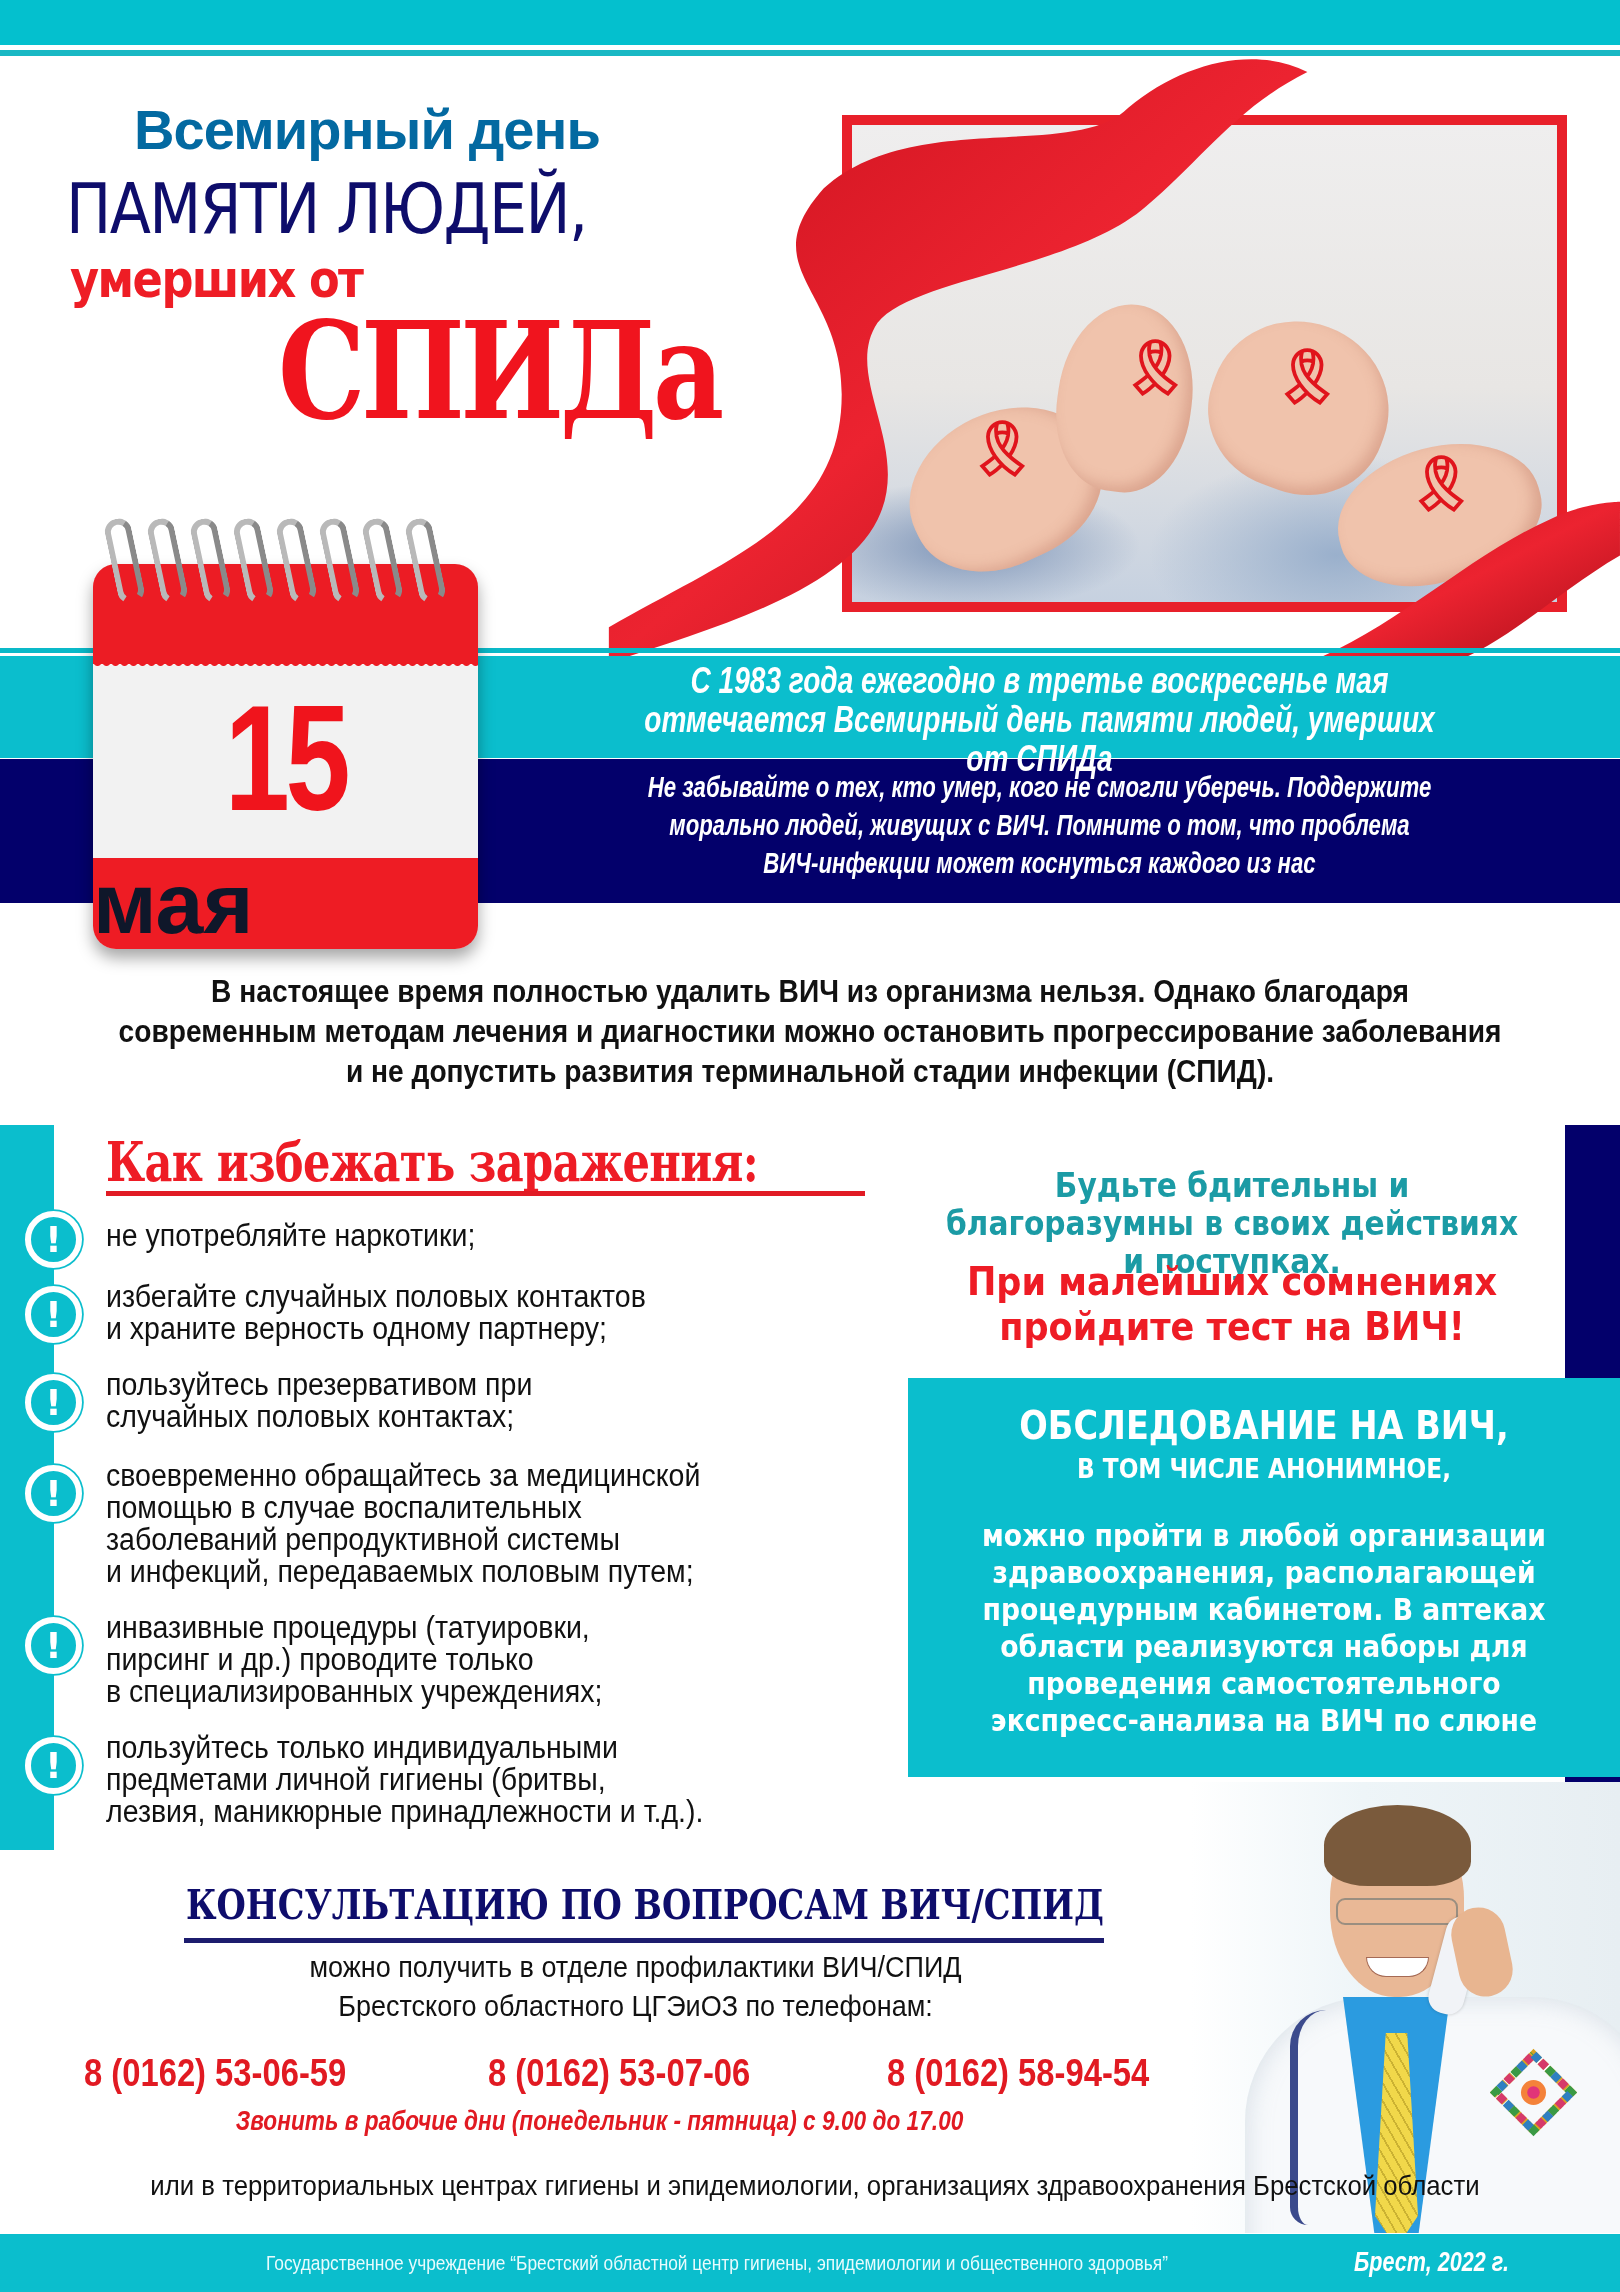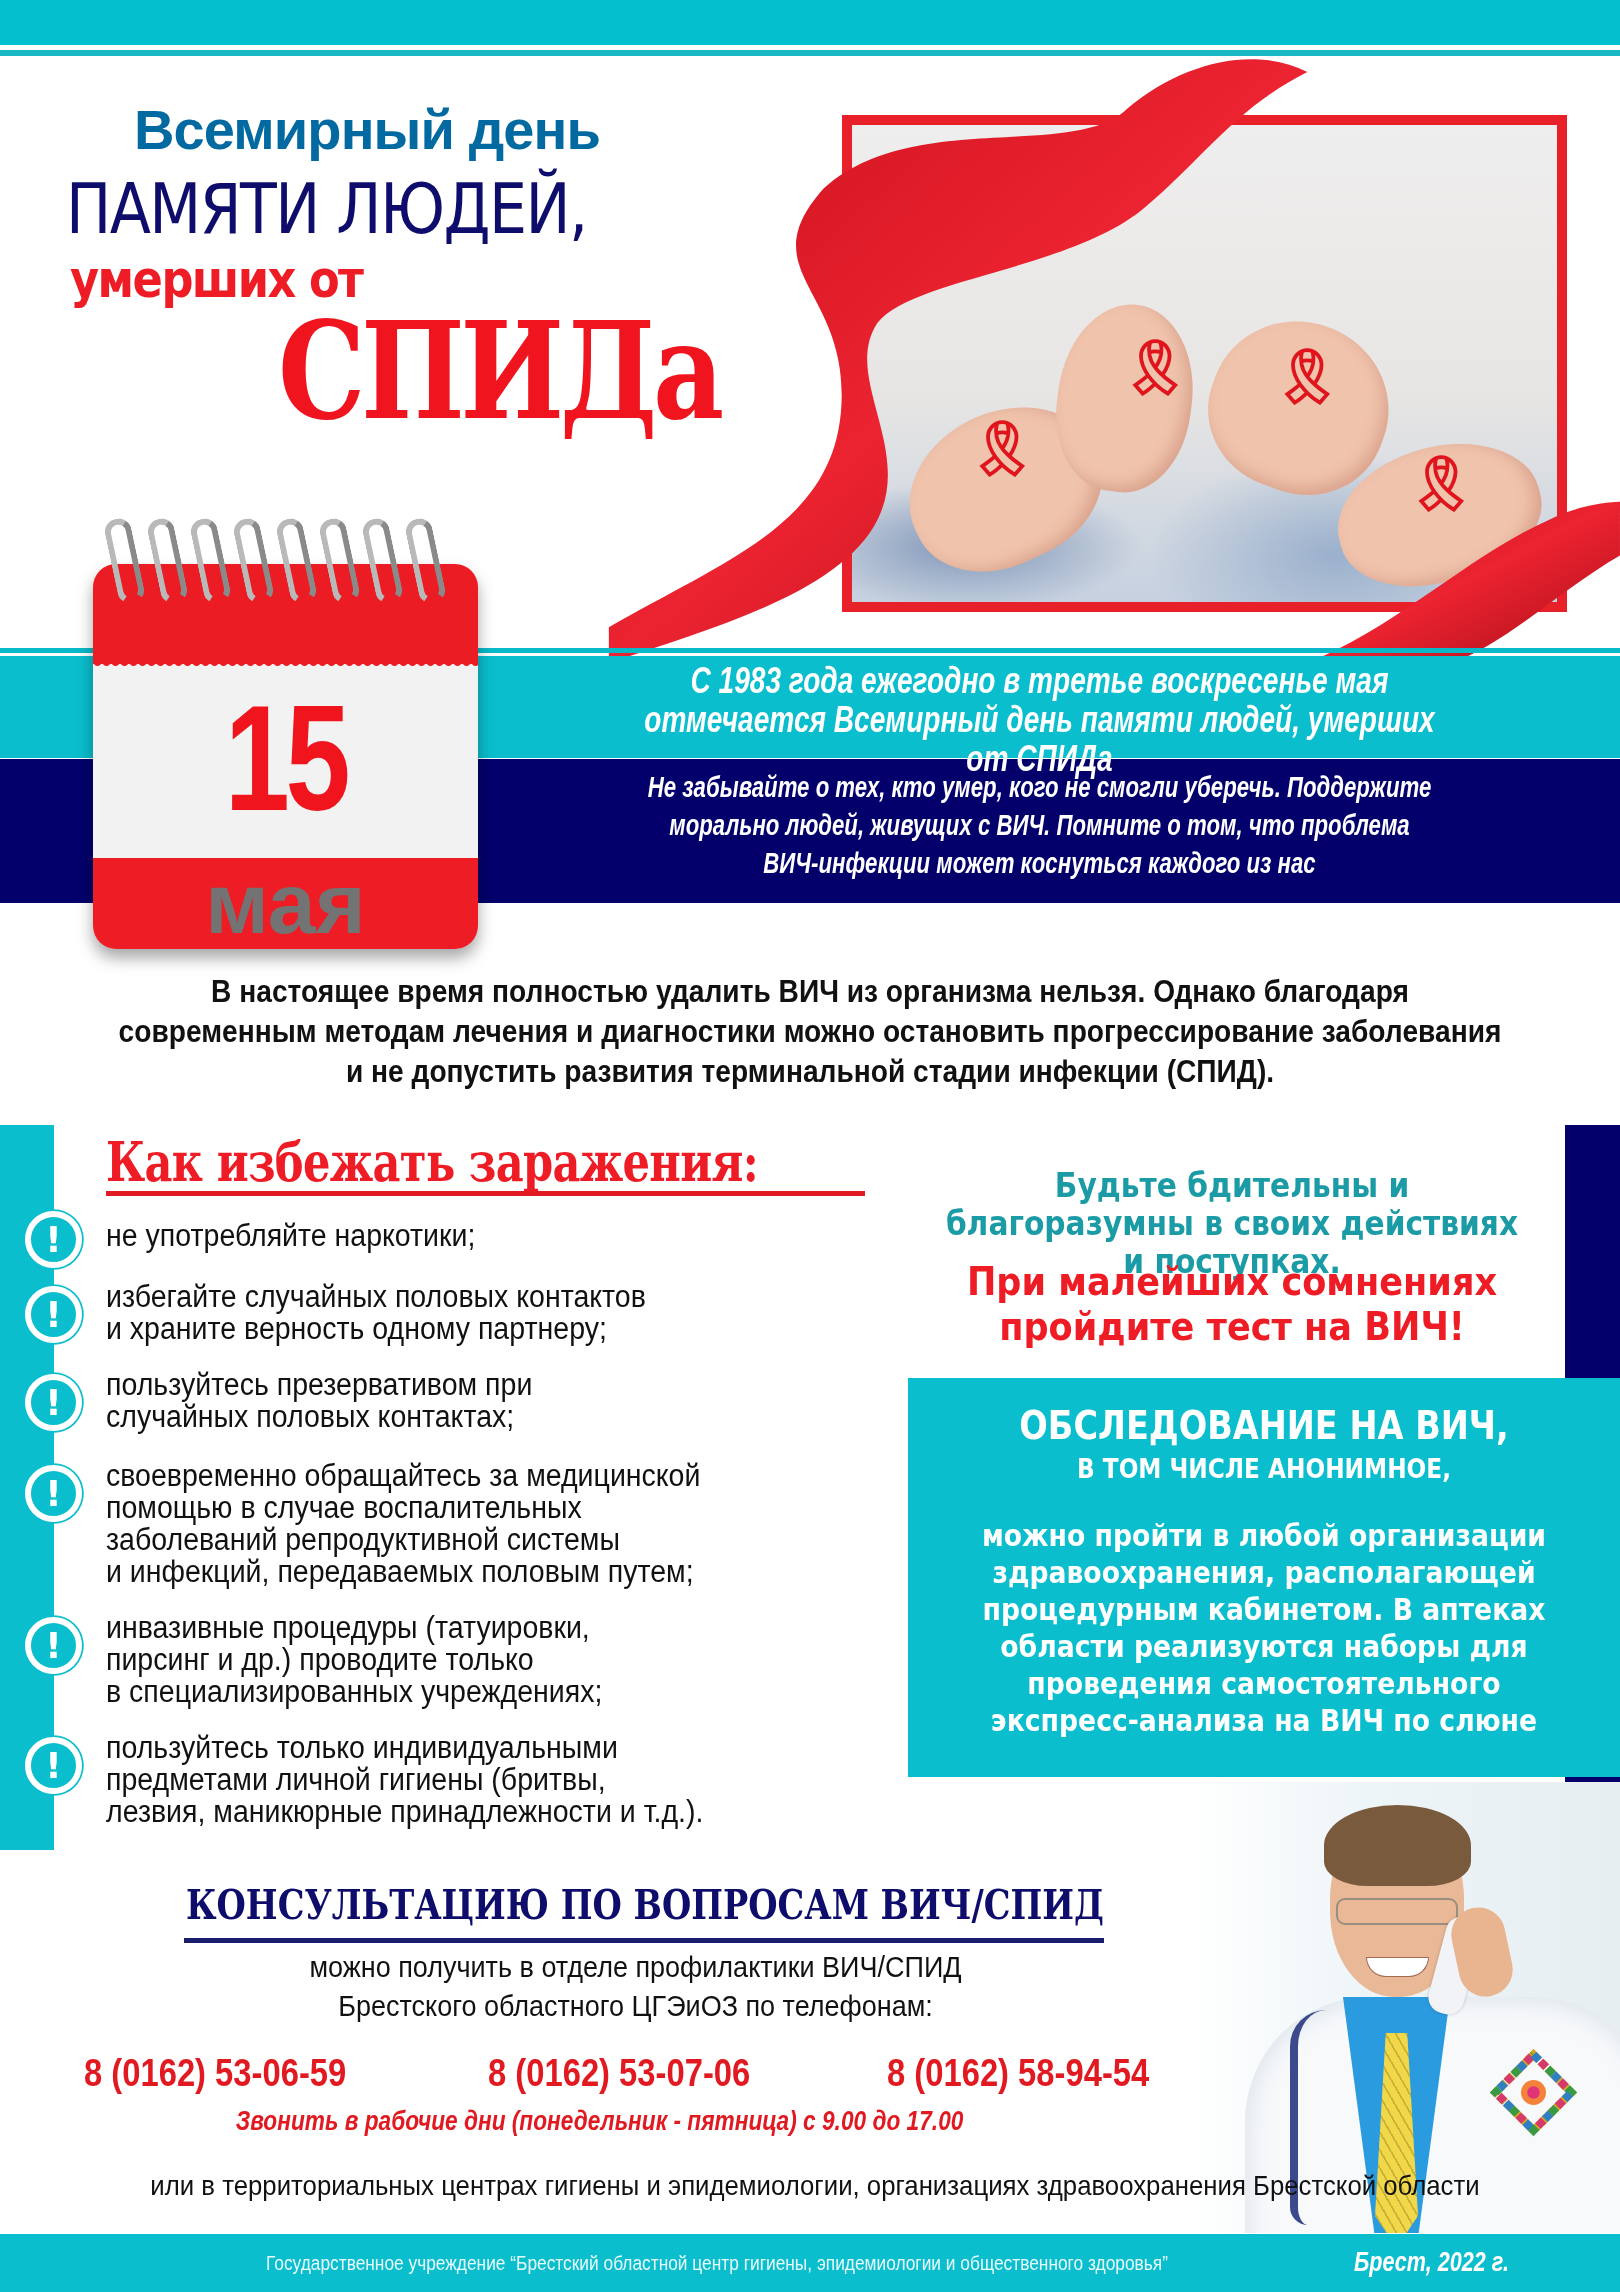--- a/index.html
+++ b/index.html
@@ -27,21 +27,21 @@
   .hand { position: absolute; border-radius: 50% 50% 45% 45%; background: #f0c3ac; box-shadow: inset -7.2px -5.4px 14.3px rgba(180,110,90,.35); }
   .mini-ribbon { position: absolute; color: #e0141c; font-size: 54px; font-weight: bold; line-height: 1; }
 
   
   .cal { left: 93px; top: 564px; width: 385px; height: 385px; border-radius: 23px; background: #f2f2f2; box-shadow: 0 9px 16px rgba(0,0,0,.35); overflow: hidden; z-index: 5; }
   .cal-top { position: absolute; left: 0; top: 0; width: 100%; height: 100px; background: #ec1c24; }
   .cal-top::after { content: ""; position: absolute; left: 0; bottom: -5.4px; width: 100%; height: 7.2px;
       background: radial-gradient(circle at 4.5px 0, #ec1c24 3.6px, transparent 4.5px) repeat-x; background-size: 9px 7.2px; }
   .cal-day { position: absolute; left: 0; top: 106px; width: 100%; text-align: center; font: bold 150px "Liberation Sans", sans-serif; color: #f0141c; transform: scaleX(0.78); letter-spacing: -5.4px; line-height: 1.18; }
   .cal-month-band { position: absolute; left: 0; top: 294px; width: 100%; height: 91px; background: #ee1c24; }
-  .cal-month { position: absolute; left: 0; top: 296px; width: 100%; text-align: center; font: bold 86px "Liberation Sans", sans-serif; color: #737373; line-height: 1; }
+  .cal-month { position: absolute; left: 0; top: 296px; width: 100%; font: bold 86px "Liberation Sans", sans-serif; color: #0f172a; line-height: 1; }
   .rings { left: 111px; top: 518px; width: 349px; height: 107px; z-index: 6; }
   .ring { position: absolute; top: 0; width: 27px; height: 86px; border: 6.3px solid #b9b9b9; border-radius: 14.3px; border-right-color: #8a8a8a; border-bottom-color: transparent; transform: rotate(-12deg); }
 
   
   .band-line { left: 0; top: 648px; width: 1620px; height: 4.5px; background: #0ab9c8; }
   .band-teal { left: 0; top: 656px; width: 1620px; height: 102px; background: #0bbecd; }
   .band-navy { left: 0; top: 759px; width: 1620px; height: 144px; background: #03006b; }
   .band-teal-text { left: 502px; top: 661px; width: 1075px; text-align: center; font: italic bold 36px "Liberation Sans", sans-serif; color: #ffffff; line-height: 39px; transform: scaleX(0.78); transform-origin: center top; }
   .band-navy-text { left: 502px; top: 768px; width: 1075px; text-align: center; font: italic bold 30px "Liberation Sans", sans-serif; color: #ffffff; line-height: 38px; transform: scaleX(0.74); transform-origin: center top; }
 

